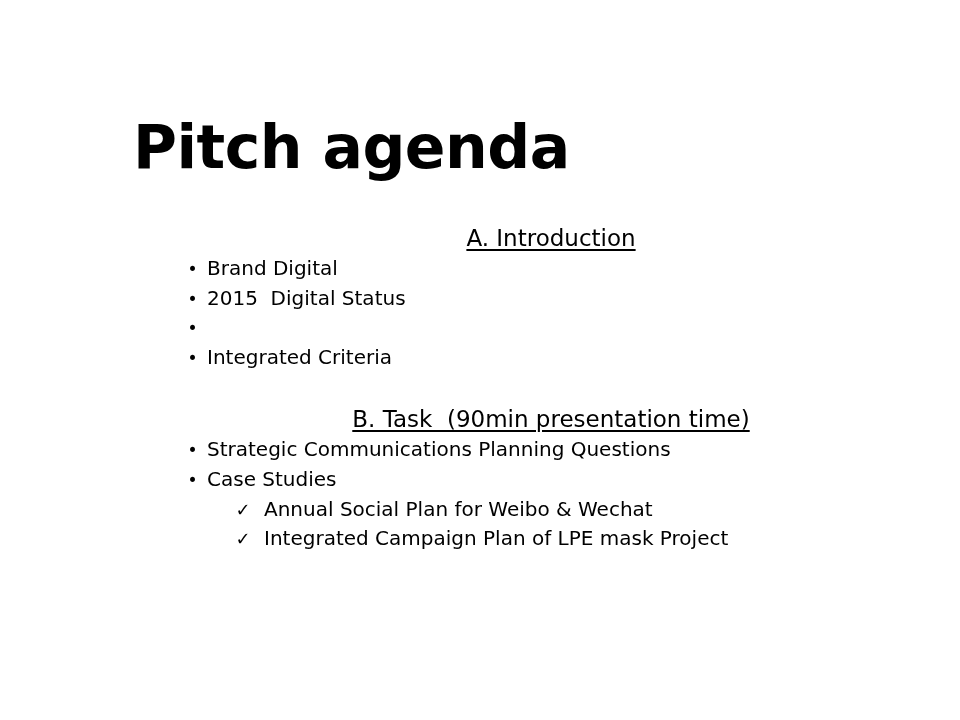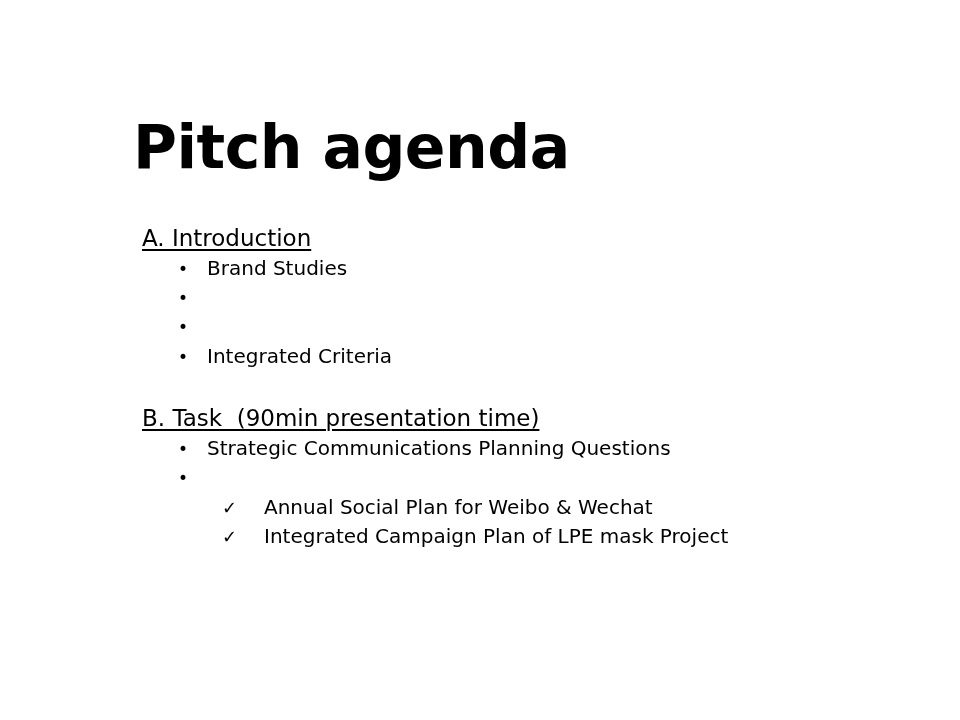--- a/index.html
+++ b/index.html
@@ -31,20 +31,21 @@
     color: #000000;
     white-space: pre;
   }
 
   
   .body-block {
     position: absolute;
     left: 0;
     top: 222px;
     width: 960px;
+    text-align: center;
   }
 
   .agenda-section {
     margin: 0;
   }
   .section-gap {
     height: 30px;
   }
 
   .section-heading {
@@ -110,32 +111,32 @@
 
 <div class="slide">
 
   <div class="slide-title">Pitch agenda</div>
 
   <div class="body-block">
 
   <div class="agenda-section">
         <div class="section-heading"><span class="u">A. Introduction</span></div>
         <ul class="bullet-list">
-          <li class="bullet-row lvl1"><span class="marker">•</span><span class="bullet-text">Brand Studies</span></li>
-          <li class="bullet-row lvl1"><span class="marker">•</span></li>
+          <li class="bullet-row lvl1"><span class="marker">•</span><span class="bullet-text">Brand Digital</span></li>
+          <li class="bullet-row lvl1"><span class="marker">•</span><span class="bullet-text">2015  Digital Status</span></li>
           <li class="bullet-row lvl1"><span class="marker">•</span></li>
           <li class="bullet-row lvl1"><span class="marker">•</span><span class="bullet-text">Integrated Criteria</span></li>
         </ul>
       </div>
       <div class="section-gap"></div>
       <div class="agenda-section">
         <div class="section-heading"><span class="u">B. Task  (90min presentation time)</span></div>
         <ul class="bullet-list">
           <li class="bullet-row lvl1"><span class="marker">•</span><span class="bullet-text">Strategic Communications Planning Questions</span></li>
-          <li class="bullet-row lvl1"><span class="marker">•</span></li>
+          <li class="bullet-row lvl1"><span class="marker">•</span><span class="bullet-text">Case Studies</span></li>
           <li class="bullet-row lvl2"><span class="marker">✓</span><span class="bullet-text">Annual Social Plan for Weibo &amp; Wechat</span></li>
           <li class="bullet-row lvl2"><span class="marker">✓</span><span class="bullet-text">Integrated Campaign Plan of LPE mask Project</span></li>
         </ul>
       </div>
       <div class="section-gap"></div>
     </div>
 
 </div>
 
 </body></html>

